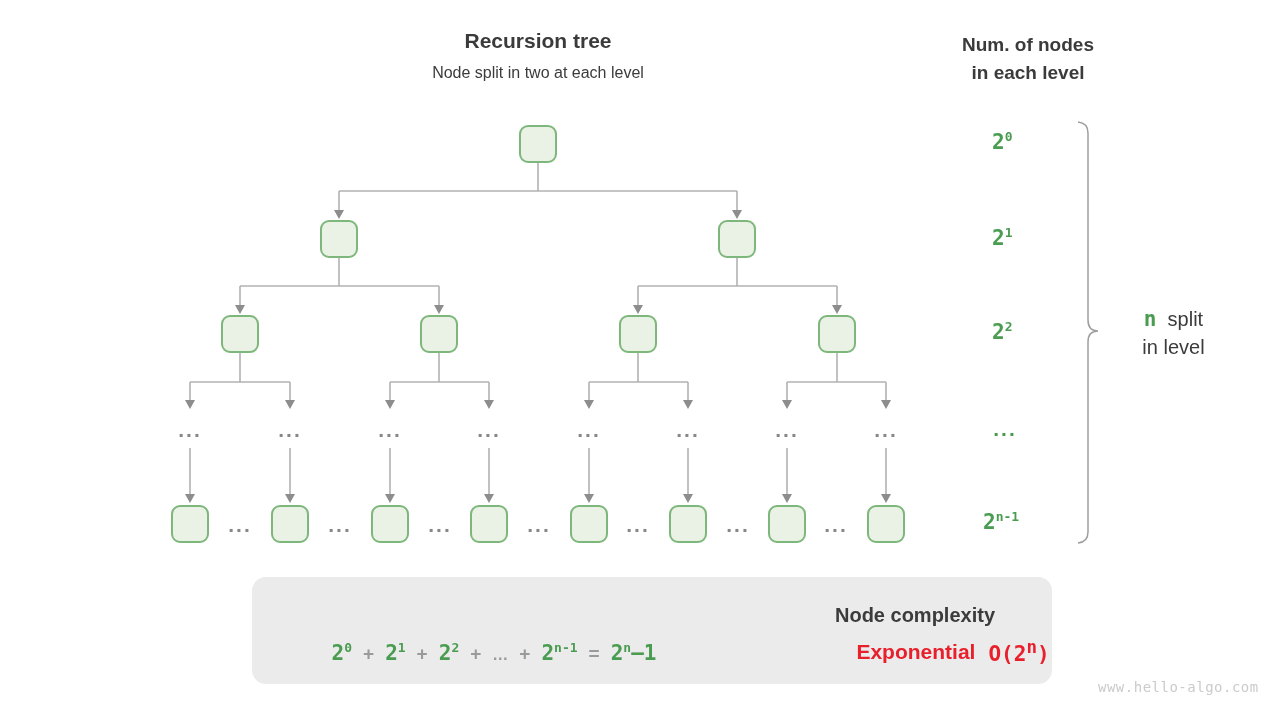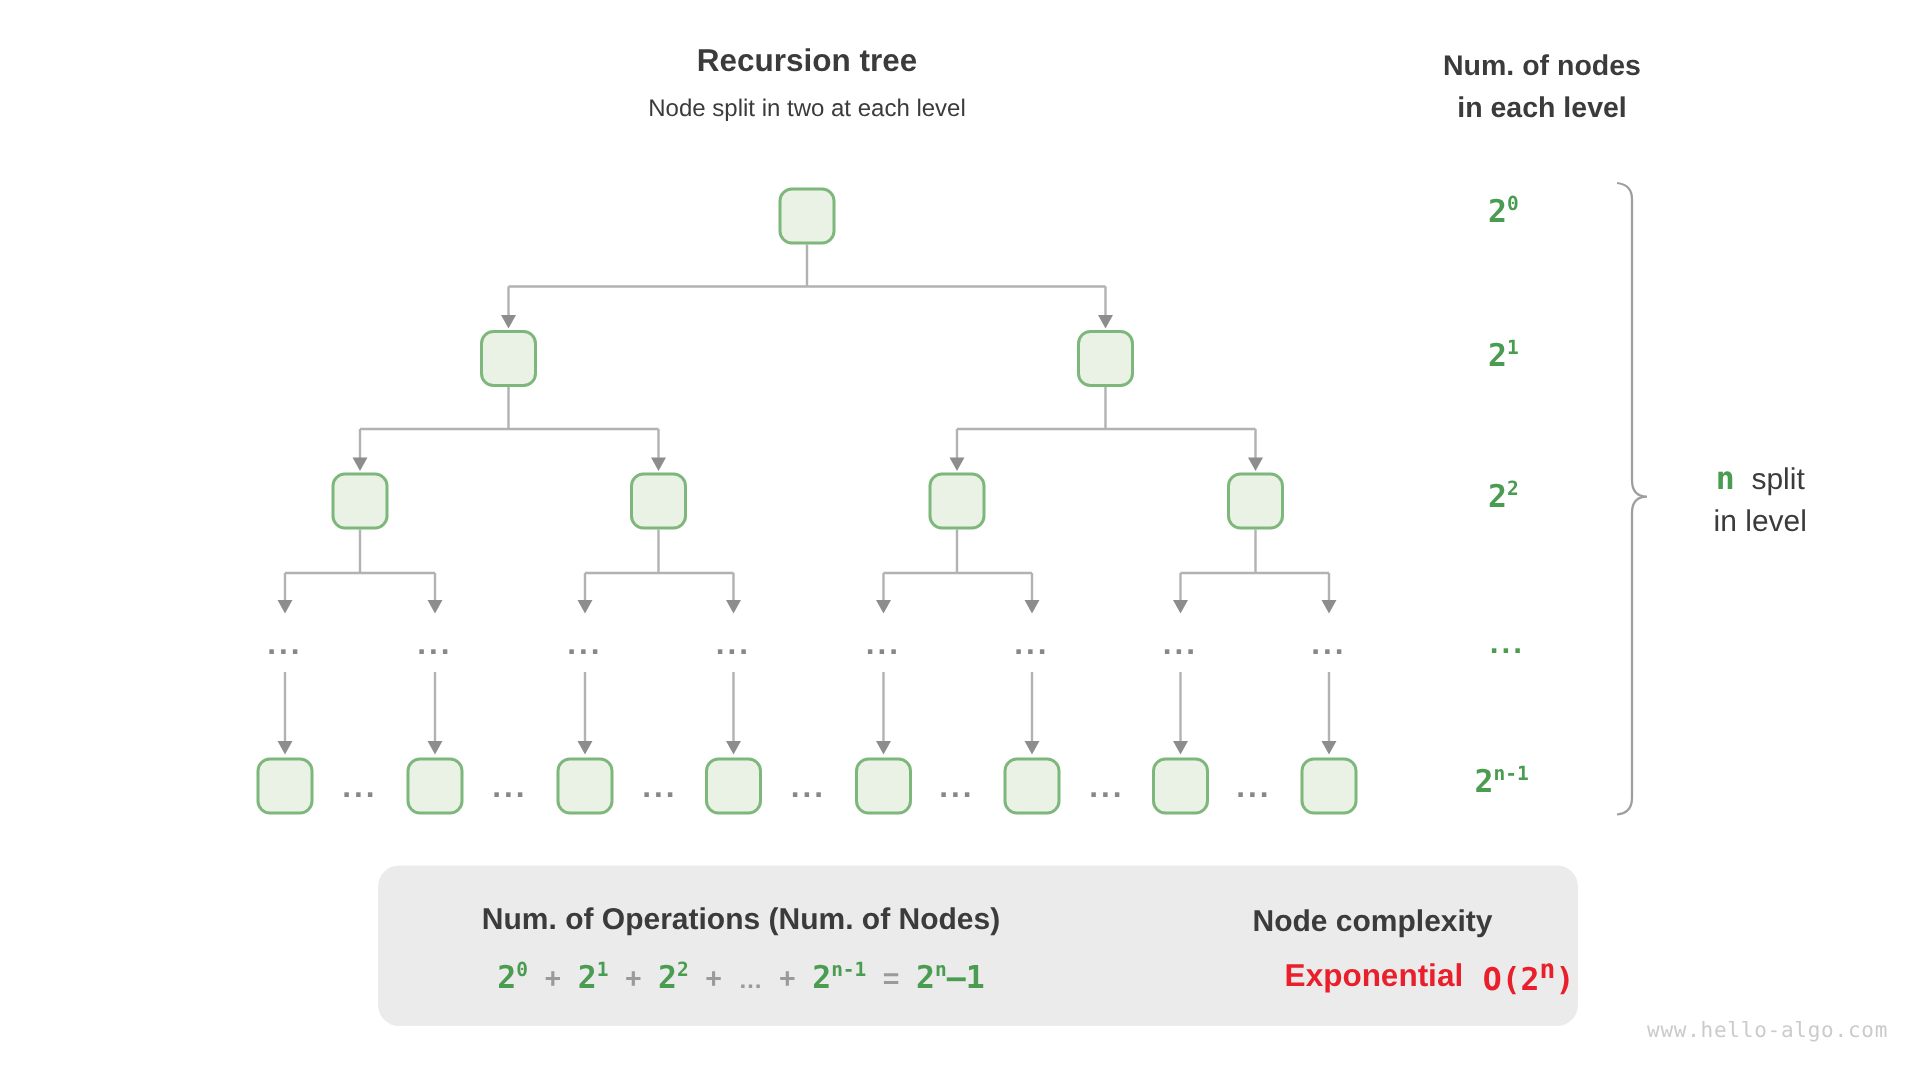--- a/index.html
+++ b/index.html
@@ -130,21 +130,20 @@
   <span class="lvl" style="left:992px;top:331px"><span>2</span><sup>2</sup></span>
   <span class="dots green" style="left:1005px;top:429px">...</span>
   <span class="lvl" style="left:983px;top:521px"><span>2</span><sup>n-1</sup></span>
 
   <div class="bracket-label">
     <div><span class="n">n</span>&nbsp; <span>split</span></div>
     <div>in level</div>
   </div>
 
   <div class="summary-box">
-    <div class="sum-left-title">Num. of Operations (Num. of Nodes)</div>
     <div class="formula">
       <span class="term"><span>2</span><sup>0</sup></span>
       <span class="op">+</span>
       <span class="term"><span>2</span><sup>1</sup></span>
       <span class="op">+</span>
       <span class="term"><span>2</span><sup>2</sup></span>
       <span class="op">+</span>
       <span class="op small">…</span>
       <span class="op">+</span>
       <span class="term"><span>2</span><sup>n-1</sup></span>

